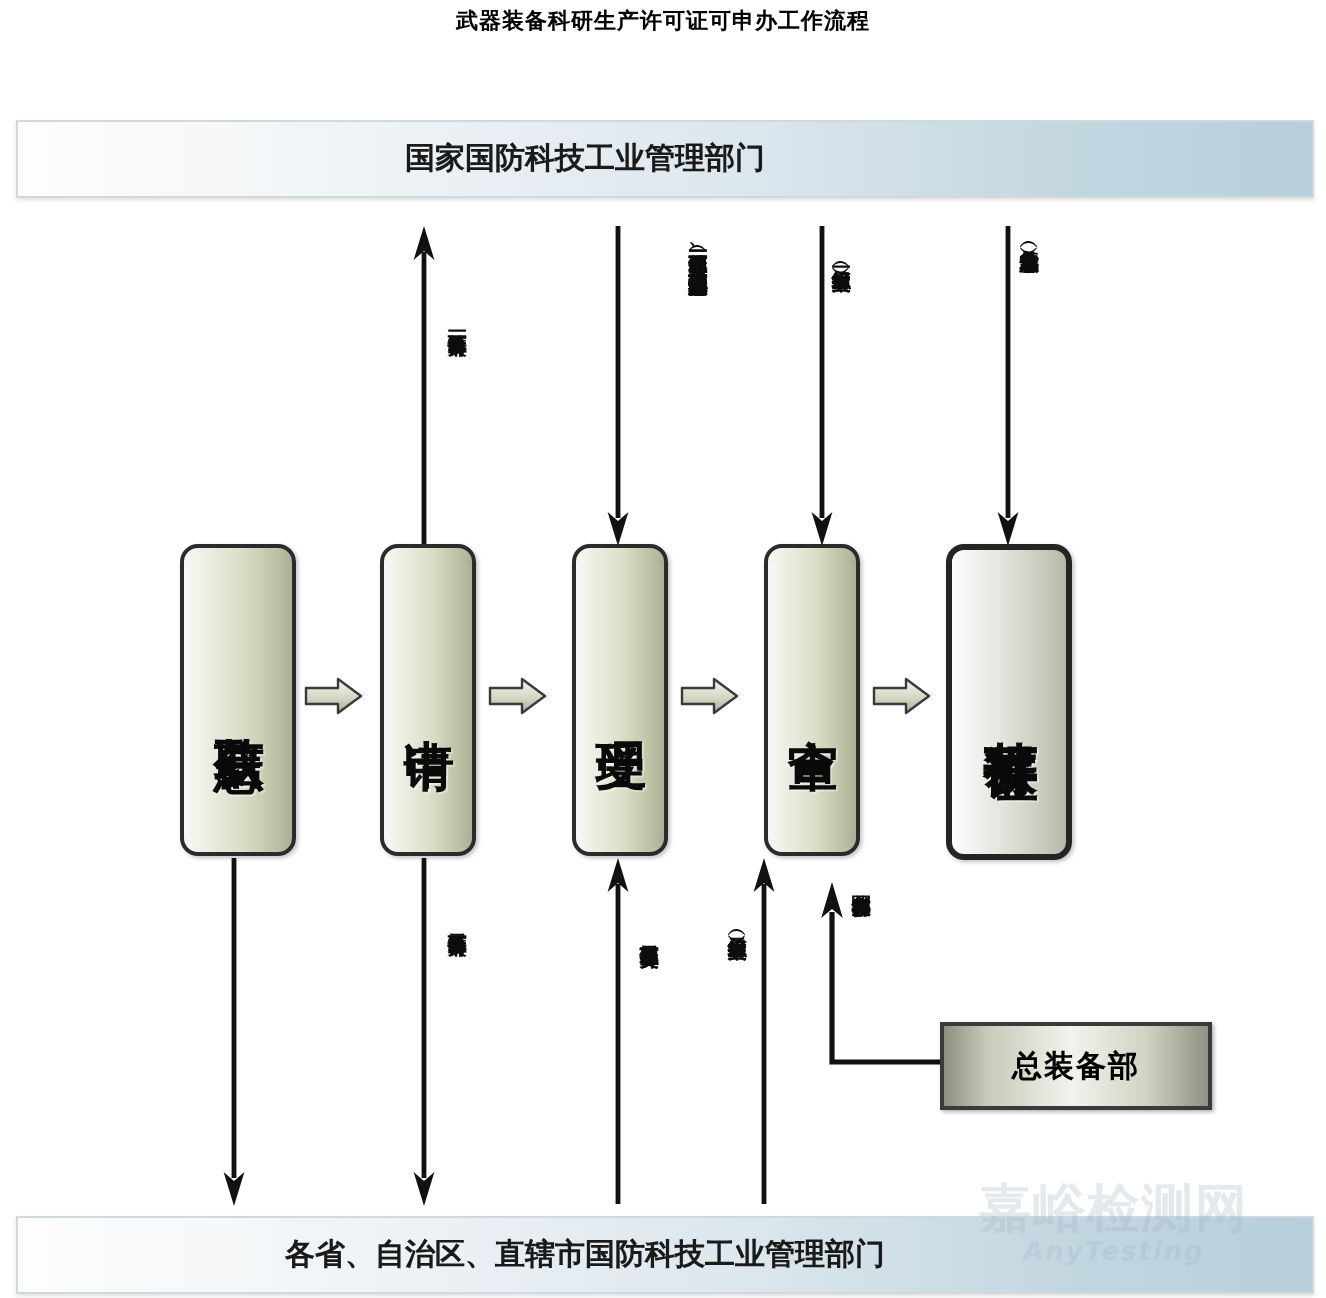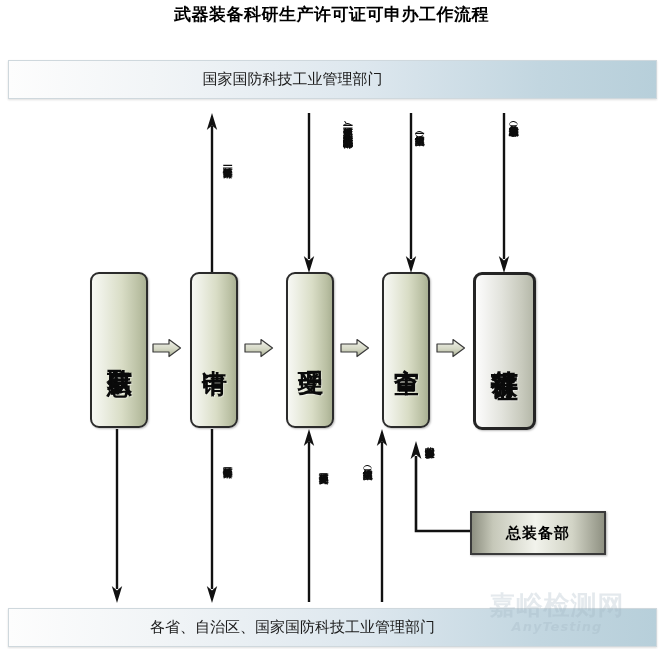--- a/index.html
+++ b/index.html
@@ -9,35 +9,35 @@
     font-family:"DejaVu Sans","Liberation Sans",sans-serif;
     overflow:hidden;
     position:relative;
   }
   #stage{position:absolute;left:0;top:0;width:663px;height:649px;}
 
   
   .title{
     position:absolute;left:0;top:3px;width:663px;
     text-align:center;
-    font-size:17px;font-weight:bold;color:#000;
+    font-size:11px;font-weight:bold;color:#000;
     letter-spacing:0.5px;
     white-space:nowrap;
   }
 
   
   .deptbar{
     position:absolute;left:8px;width:647px;height:37px;
     background:linear-gradient(to right,#fdfdfd 0%,#f2f5f7 22%,#dde7ee 55%,#c2d6e0 82%,#b7cfda 100%);
     border:1px solid #cfd8dd;
     box-shadow:0 1px 2px rgba(0,0,0,0.13);
     display:flex;align-items:center;justify-content:center;
   }
   .deptbar .txt{
-    font-size:15px;font-weight:normal;color:#1a1a1a;white-space:nowrap;
+    font-size:15px;font-weight:bold;color:#1a1a1a;white-space:nowrap;
     position:relative;left:-40px;
   }
   #bar-top{top:60px;}
   #bar-bottom{top:608px;}
 
   
   .pbox{
     position:absolute;
     border:2px solid #2b2b2b;
     border-radius:9px;
@@ -115,21 +115,21 @@
 
 <div id="stage">
 
   <div class="title">武器装备科研生产许可证可申办工作流程</div>
 
   <div class="deptbar" id="bar-top">
     <span class="txt">国家国防科技工业管理部门</span>
   </div>
 
   <div class="deptbar" id="bar-bottom">
-    <span class="txt">各省、自治区、国家国防科技工业管理部门</span>
+    <span class="txt">各省、自治区、直辖市国防科技工业管理部门</span>
   </div>
 
   <div class="pbox" style="left:90px;top:272px;width:54px;height:152px;">
     <span class="vtxt">获取信息</span>
   </div>
 
   <div class="pbox" style="left:190px;top:272px;width:44px;height:152px;">
     <span class="vtxt">申请</span>
   </div>
 

